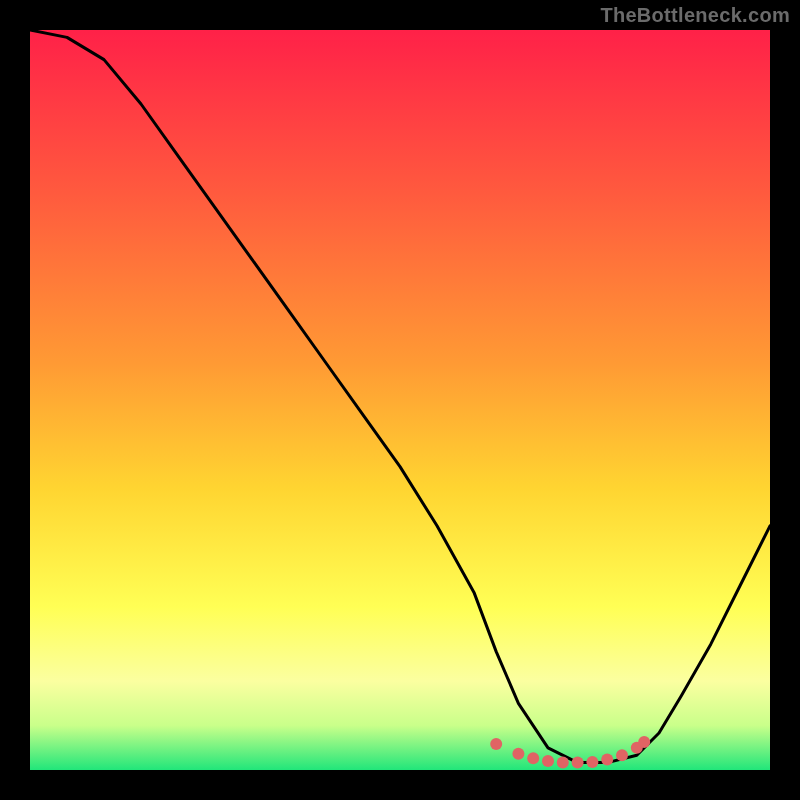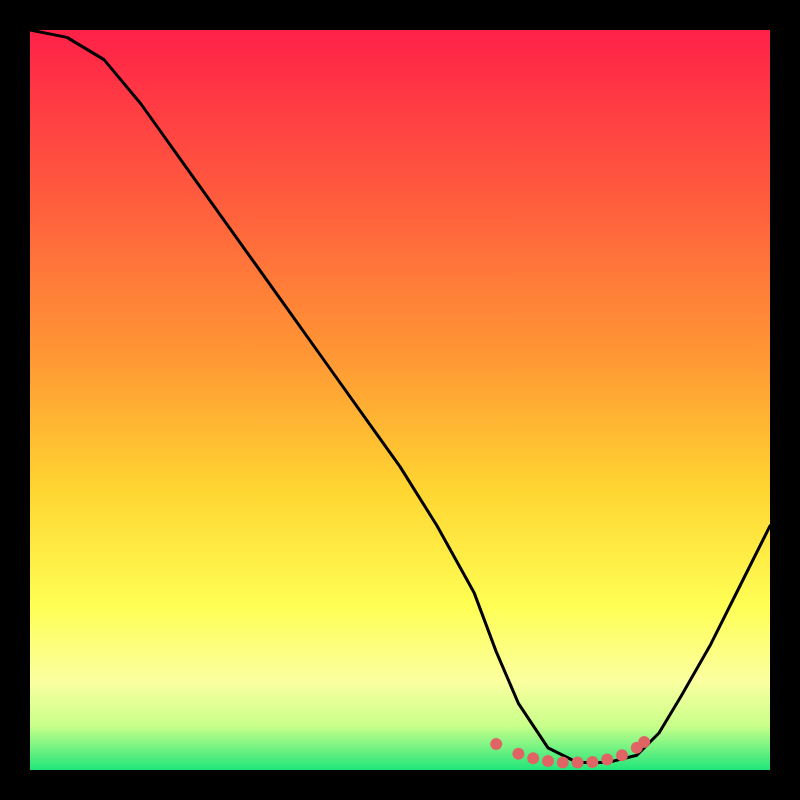--- a/index.html
+++ b/index.html
@@ -34,20 +34,21 @@
     letter-spacing: 0.3px;
   }
   svg {
     display: block;
   }
 </style>
 </head>
 <body>
 
 <div class="wrapper">
+  <span class="watermark">TheBottleneck.com</span>
 
   <div class="plot-area">
     <svg viewBox="0 0 740 740" width="740" height="740">
       <defs>
         <linearGradient id="bg-grad" x1="0" y1="0" x2="0" y2="1">
           <stop offset="0%" stop-color="#ff2148"></stop>
           <stop offset="22%" stop-color="#ff5a3e"></stop>
           <stop offset="45%" stop-color="#ff9a34"></stop>
           <stop offset="62%" stop-color="#ffd531"></stop>
           <stop offset="78%" stop-color="#ffff55"></stop>

